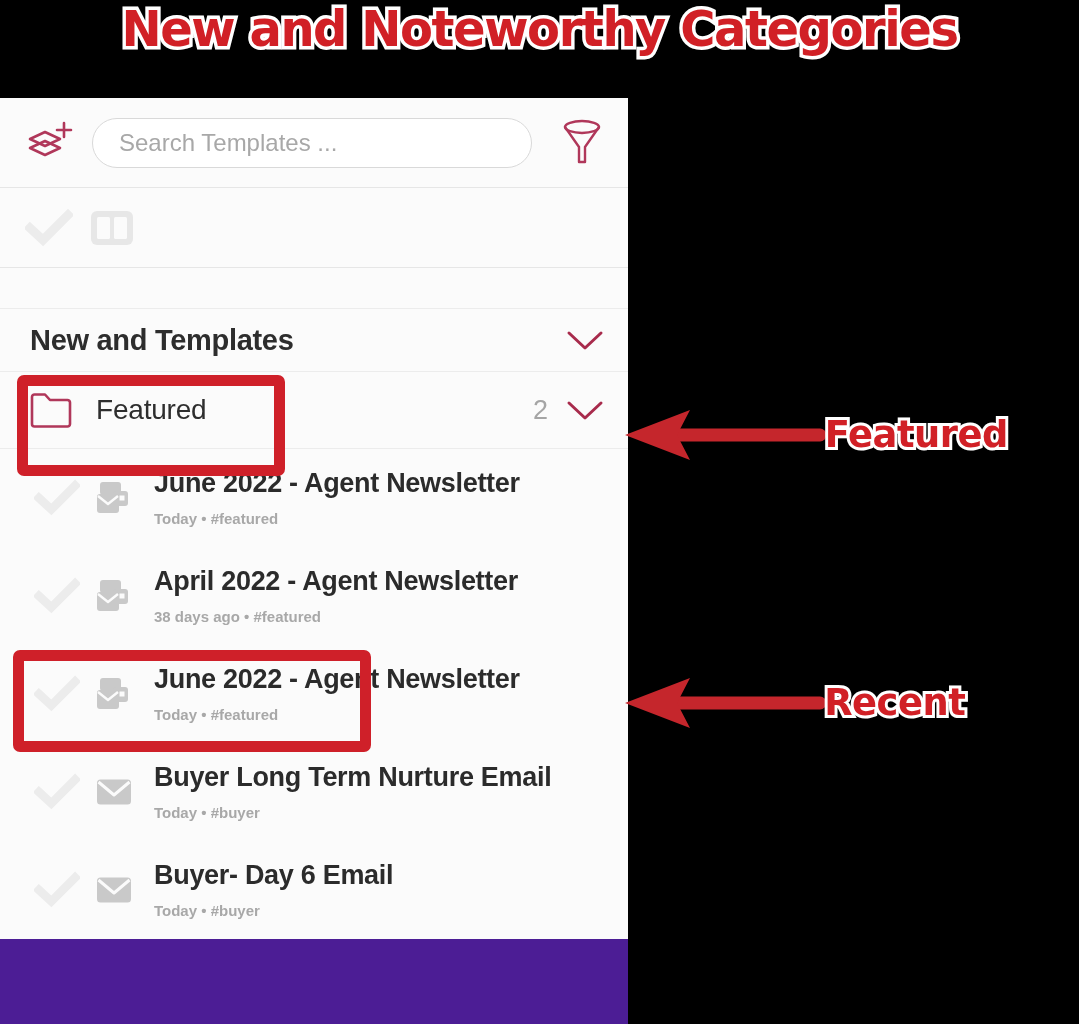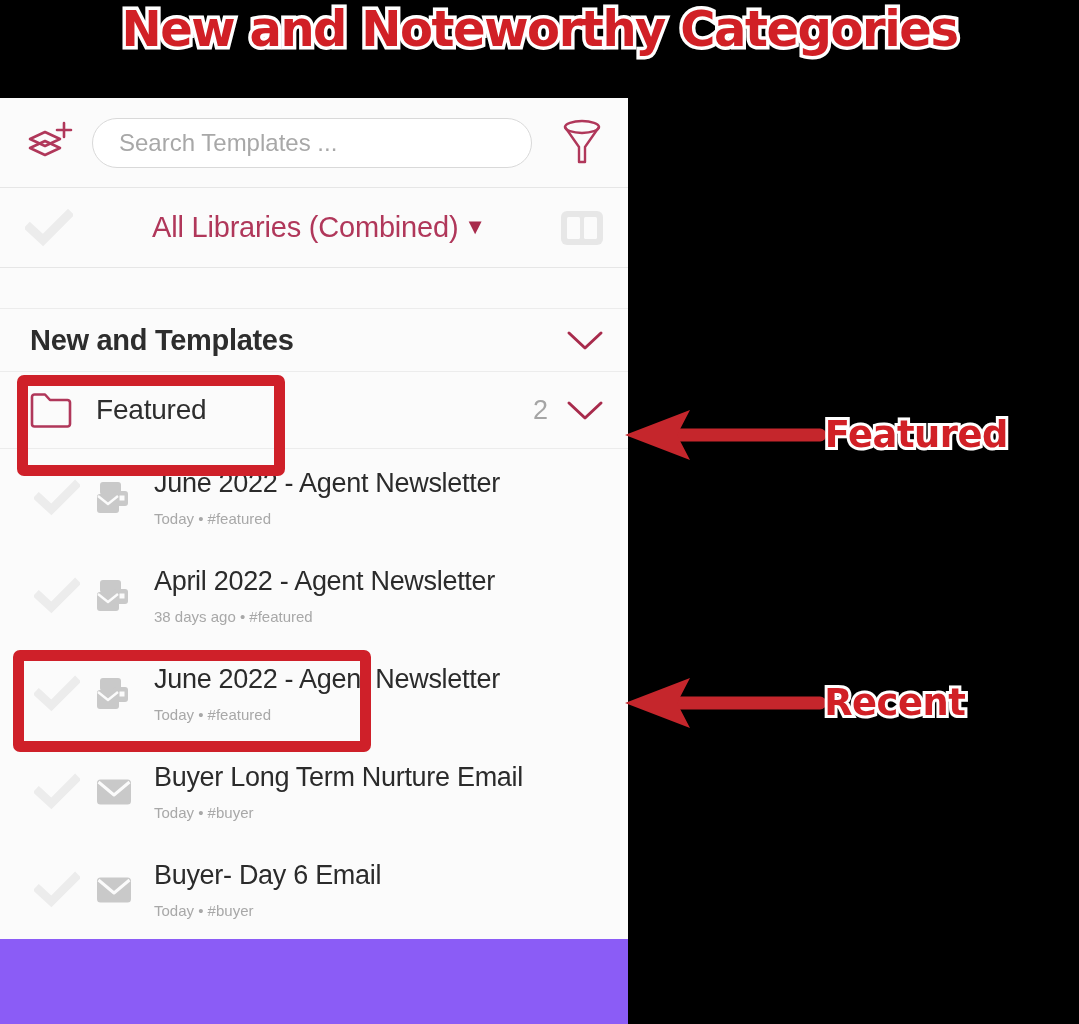--- a/index.html
+++ b/index.html
@@ -43,21 +43,21 @@
     transform: scaleX(0.96);
   }
 
   
   #app-panel {
     position: absolute;
     left: 0;
     top: 98px;
     width: 628px;
     height: 926px;
-    background: #8b5cf6;
+    background: #4c1d95;
     overflow: hidden;
   }
 
   
   .toolbar {
     height: 90px;
     display: flex;
     align-items: center;
     padding: 0 18px;
     box-sizing: border-box;
@@ -206,20 +206,21 @@
     margin-right: 16px;
   }
 
   .tpl-row {
     height: 98px;
     display: flex;
     padding: 0 22px 0 26px;
     box-sizing: border-box;
     background: #fbfbfb;
     cursor: pointer;
+    font-weight: bold;
   }
   .tpl-check {
     width: 62px;
     flex: none;
     display: flex;
     align-items: center;
     justify-content: center;
   }
   .tpl-icon {
     width: 52px;
@@ -317,23 +318,20 @@
       </svg>
     </div>
   </div>
 
   <div class="library-row">
     <div class="lib-check">
       <svg width="48" height="40" viewBox="0 0 48 40">
         <path d="M5 20 L18 32 L43 7" fill="none" stroke="#ececec" stroke-width="9" stroke-linecap="square" stroke-linejoin="miter"></path>
       </svg>
     </div>
-    <div class="lib-label">
-      <span>All Libraries (Combined)</span><span class="lib-caret">▼</span>
-    </div>
     <div class="split-btn">
       <svg width="46" height="38" viewBox="0 0 46 38">
         <rect x="2" y="2" width="42" height="34" rx="6" fill="#e7e7e7"></rect>
         <rect x="8" y="8" width="13" height="22" rx="1.5" fill="#fbfbfb"></rect>
         <rect x="25" y="8" width="13" height="22" rx="1.5" fill="#fbfbfb"></rect>
       </svg>
     </div>
   </div>
 
   <div class="gap-strip"></div>

